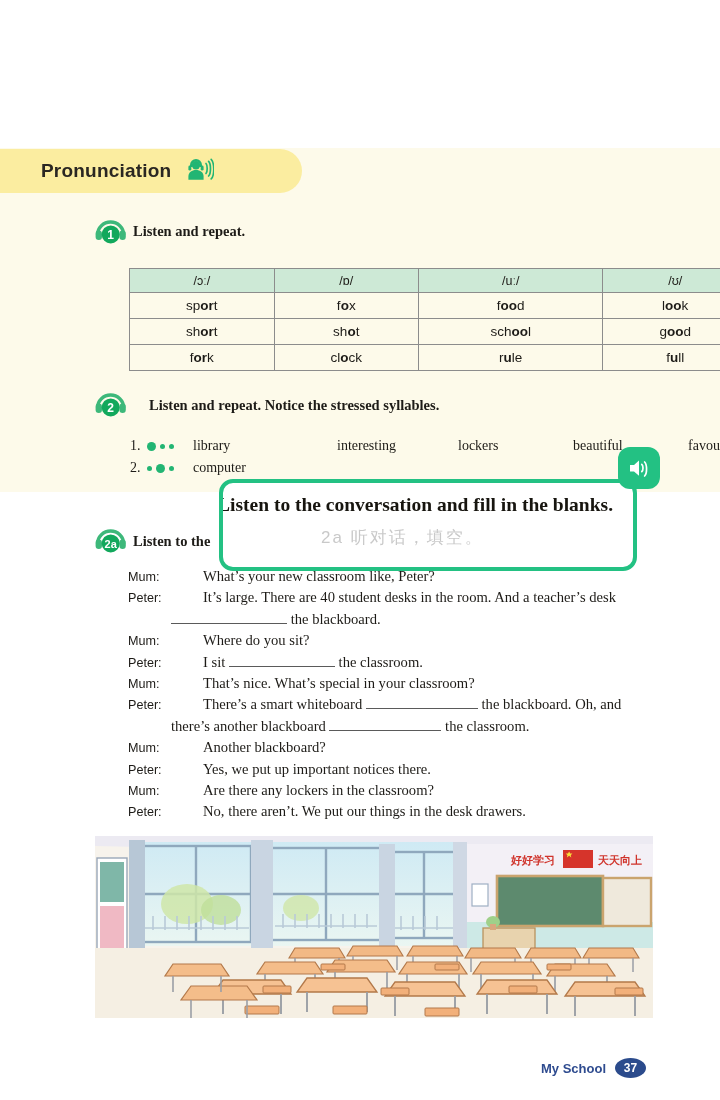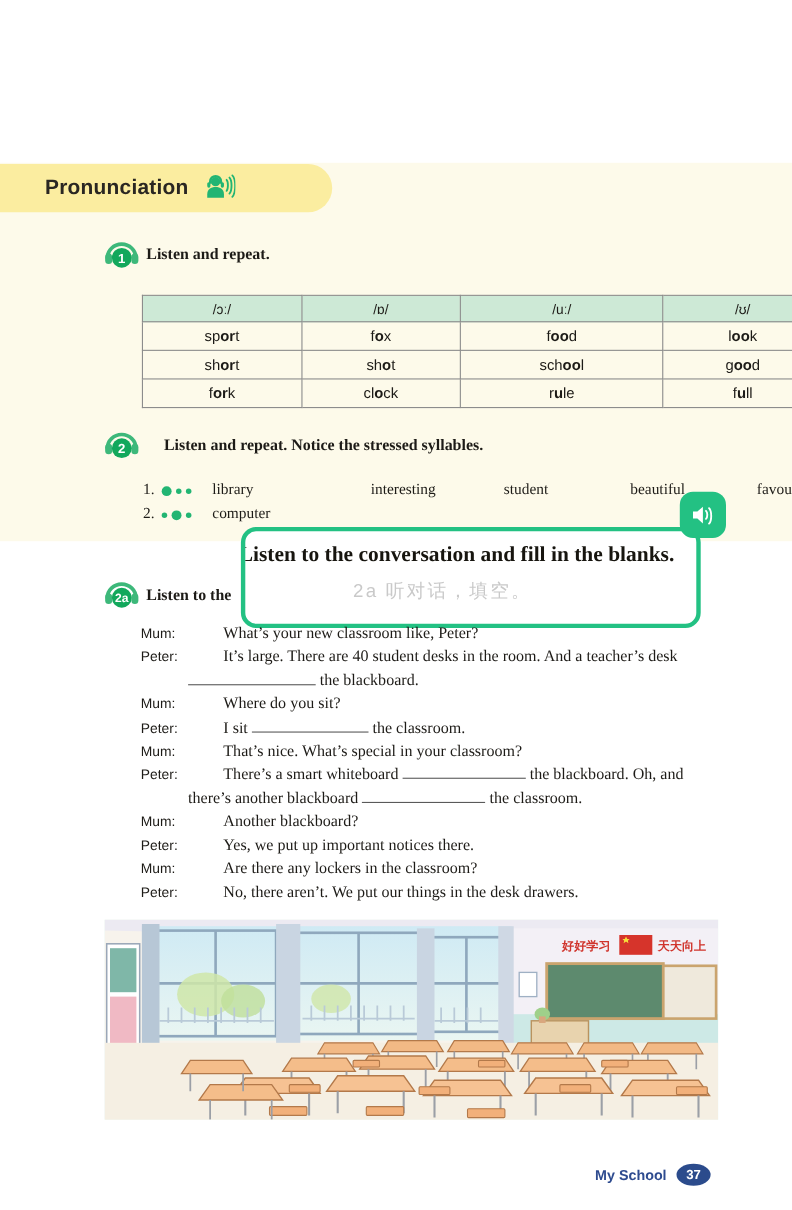--- a/index.html
+++ b/index.html
@@ -246,21 +246,21 @@
 <div class="stress-row" style="left:130px; top:438px;">
   <span class="stress-num">1.</span>
   <span class="dots">
     <i class="dot-lg"></i>
       <i class="dot-sm"></i>
       <i class="dot-sm"></i>
   </span>
   <span class="stress-words">
     <span style="width:108px">library</span>
     <span style="width:85px">interesting</span>
-    <span style="width:79px">student</span>
+    <span style="width:79px">lockers</span>
     <span style="width:79px">beautiful</span>
     <span>favourite</span>
   </span>
 </div>
 
 <div class="stress-row" style="left:130px; top:460px;">
   <span class="stress-num">2.</span>
   <span class="dots">
     <i class="dot-sm"></i>
       <i class="dot-lg"></i>

